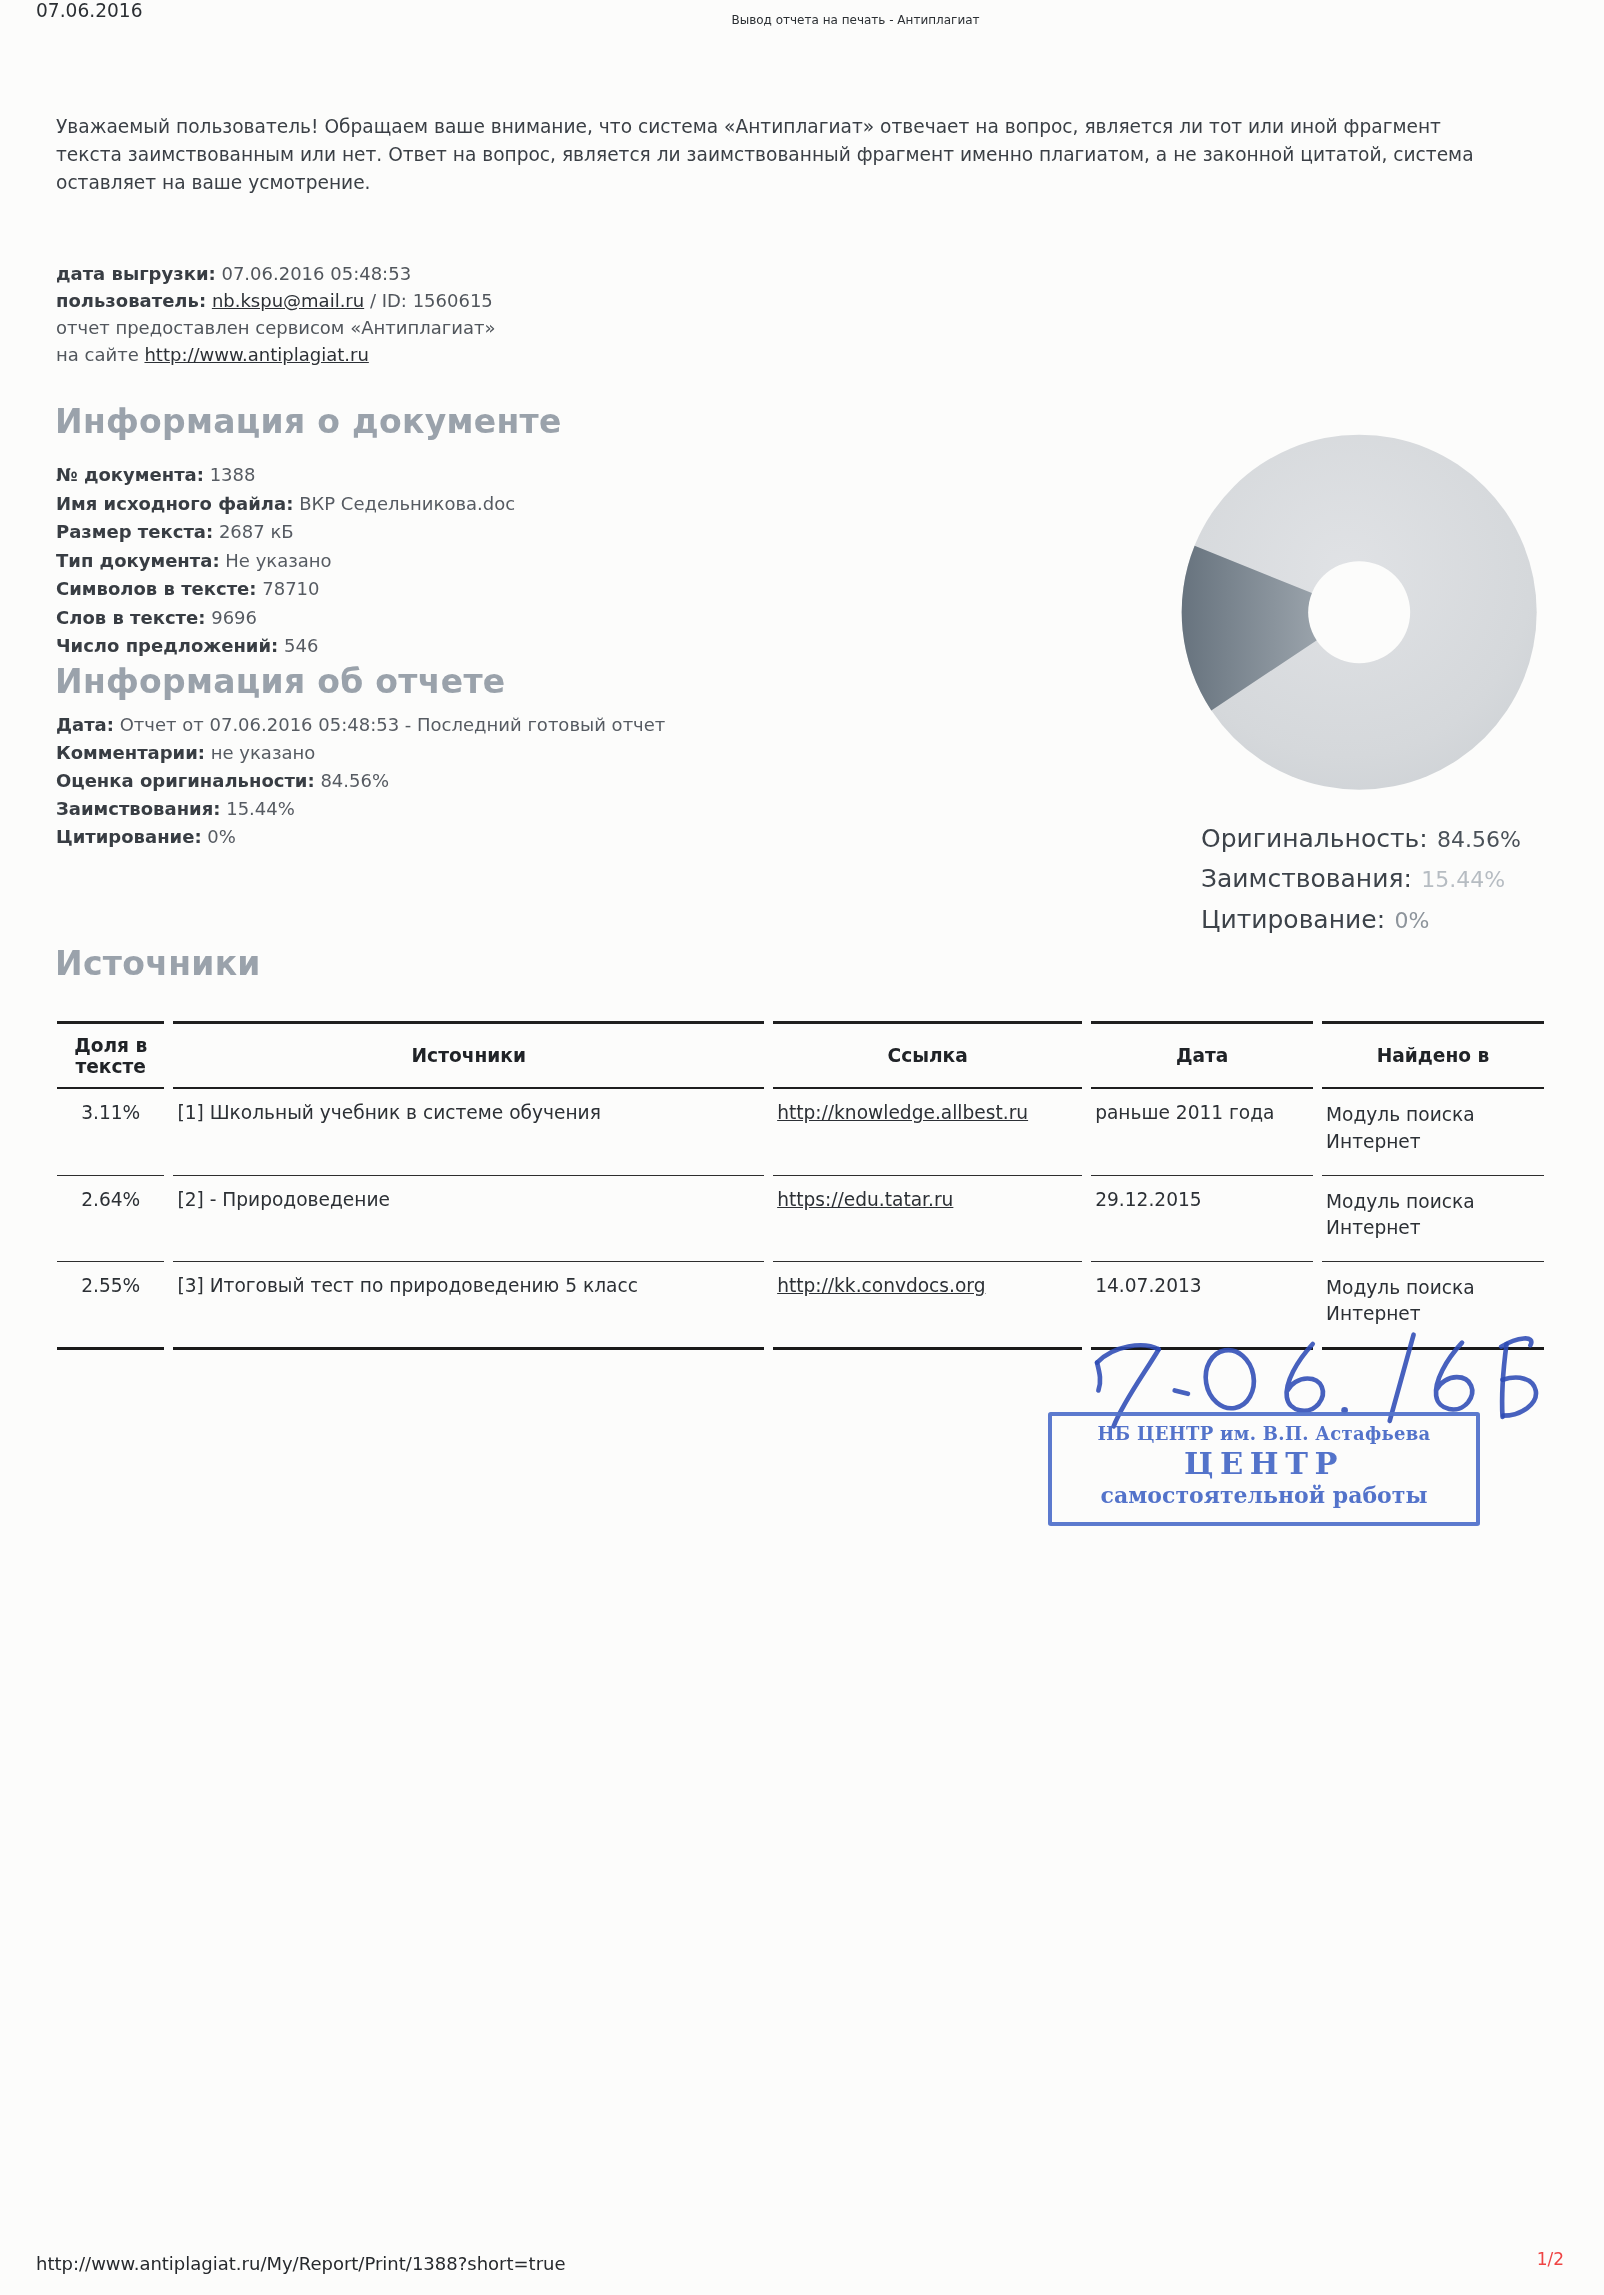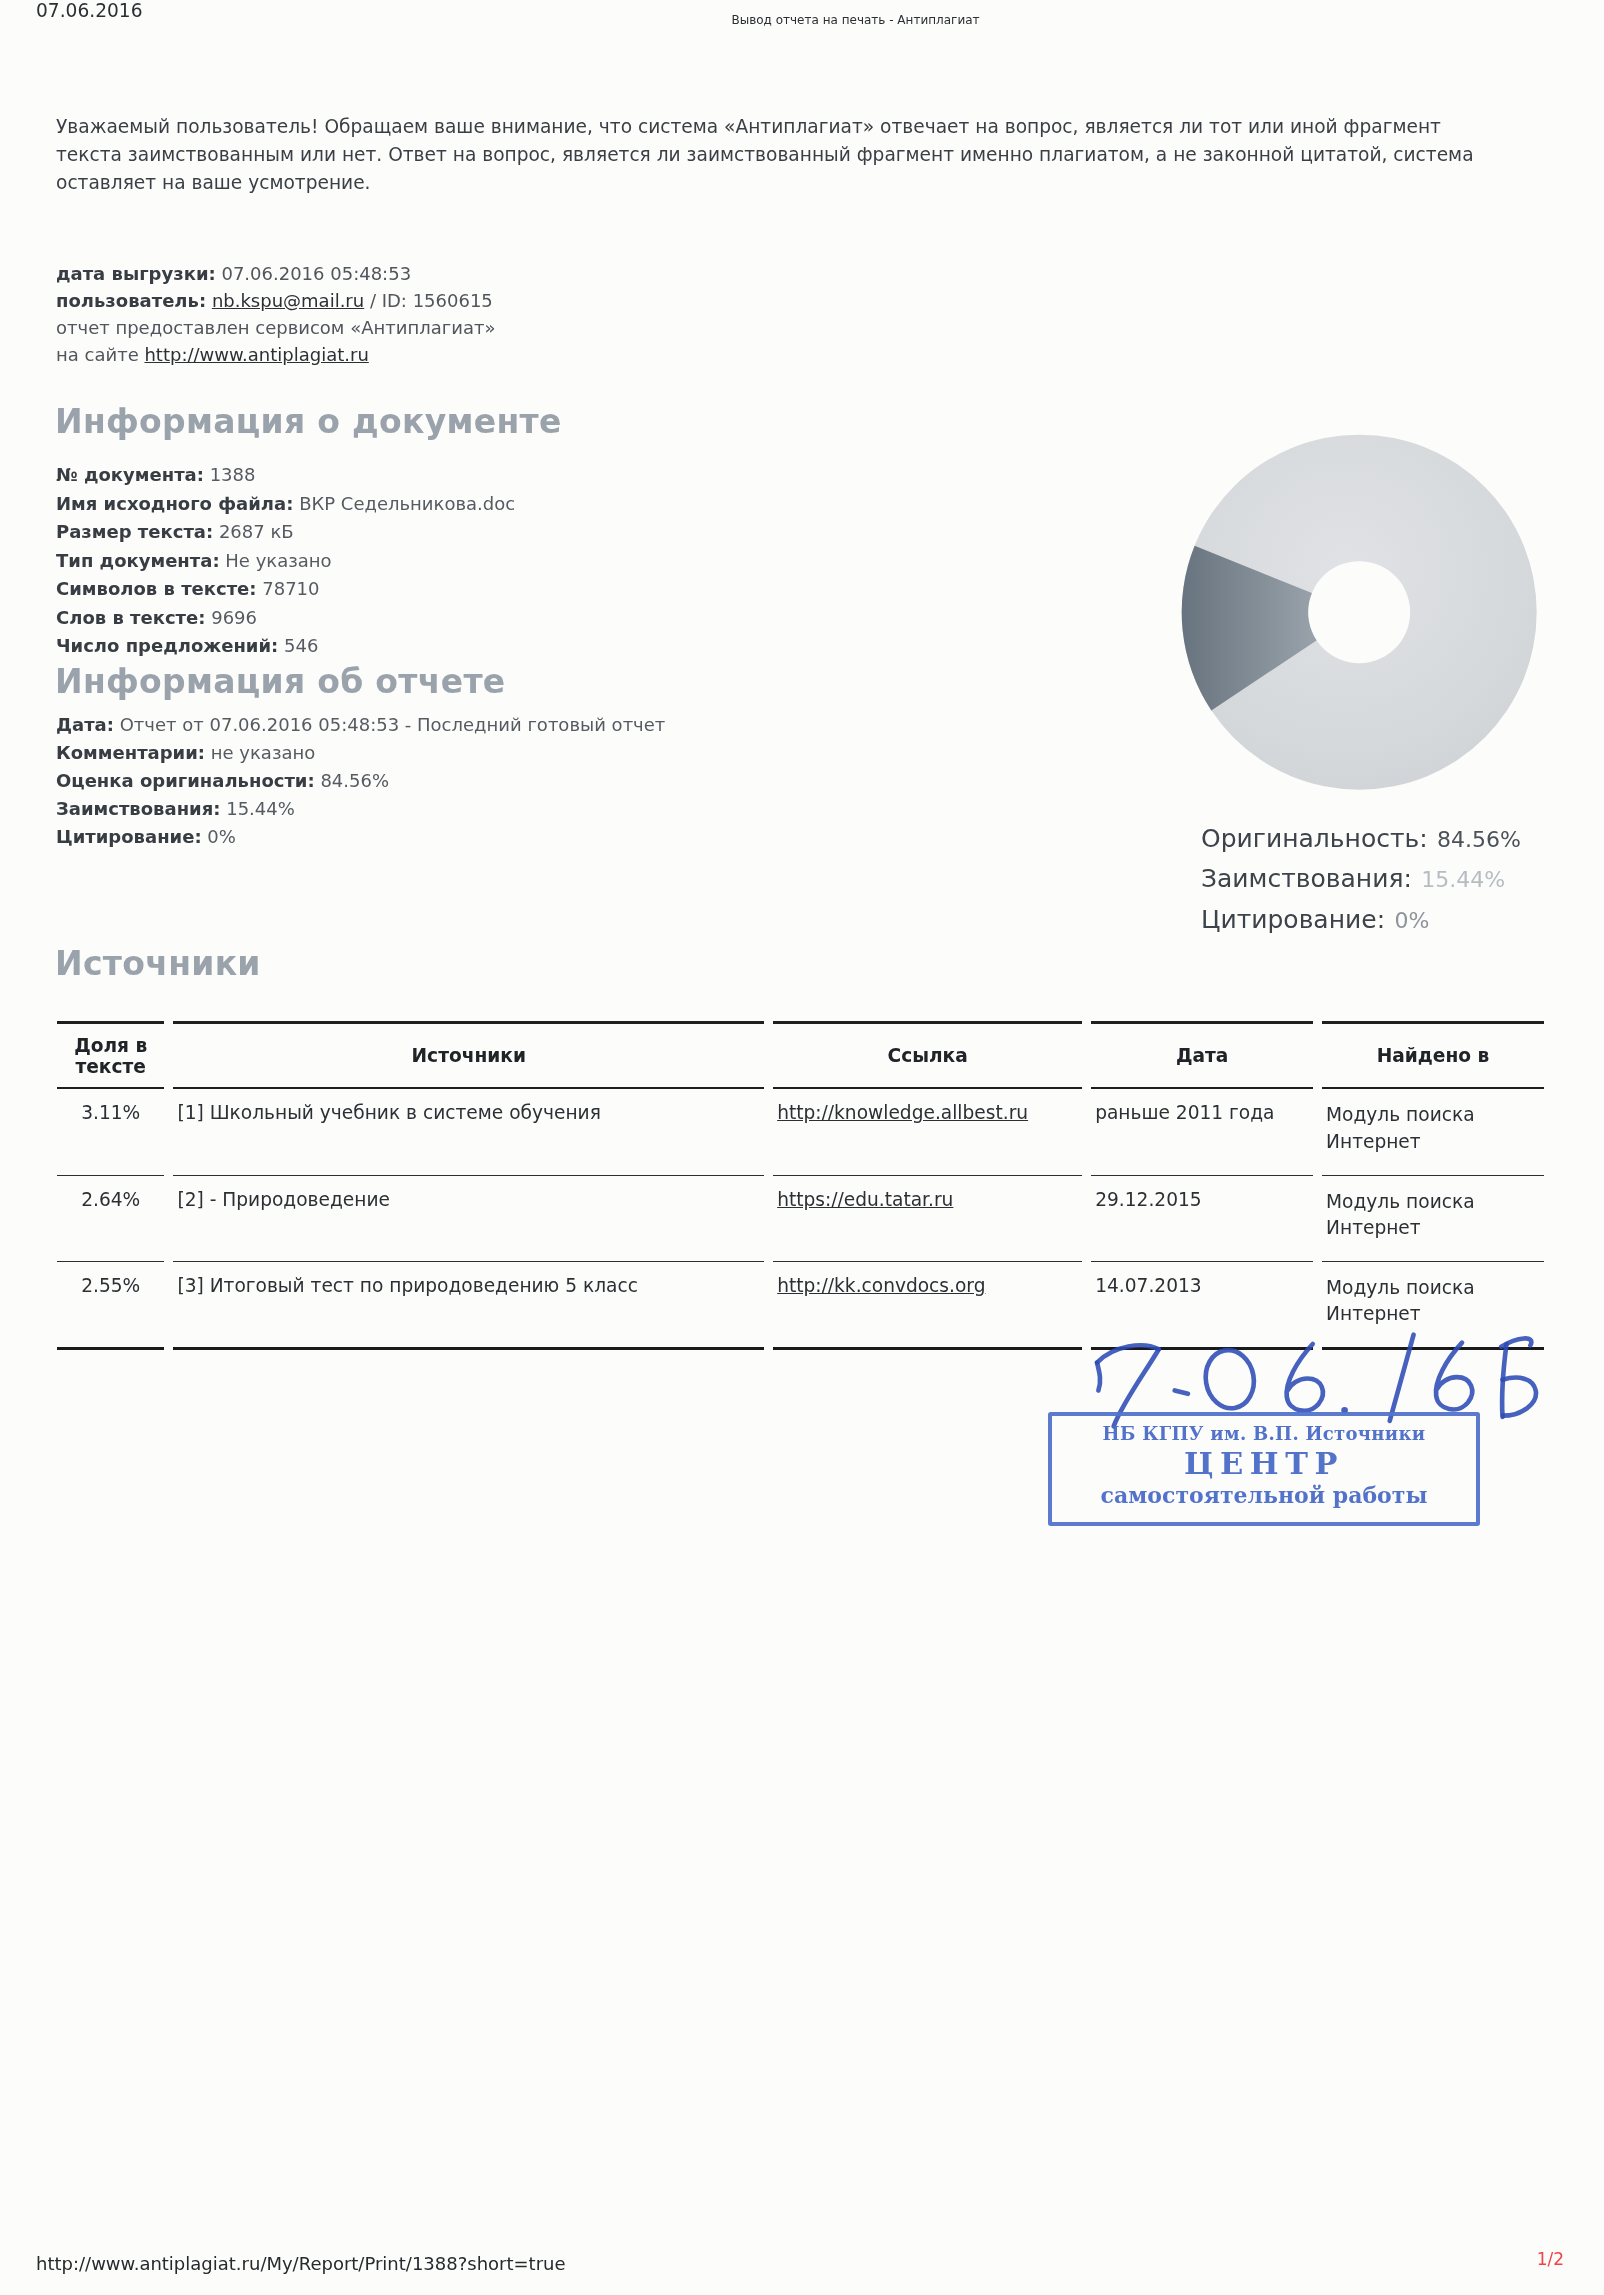--- a/index.html
+++ b/index.html
@@ -204,21 +204,21 @@
       <circle cx="468" cy="142" r="5" fill="#2d4bb5" opacity=".88"></circle>
       <path class="ink" d="M536,158 L572,28"></path>
       <path class="ink" d="M645,40 C621,66 603,98 606,120 C609,142 639,148 654,130 C667,113 659,92 637,92 C624,92 612,100 607,110"></path>
       <path class="ink" d="M712,42 C707,80 704,118 706,152"></path>
       <path class="ink" d="M704,46 C728,32 756,28 748,44"></path>
       <path class="ink" d="M706,96 C730,88 752,94 756,112 C760,132 734,150 707,150"></path>
     </svg>
   </div>
 
   <div class="stamp">
-    <div class="stamp-l1">НБ КГПУ им. В.П. Источники</div>
+    <div class="stamp-l1">НБ ЦЕНТР им. В.П. Астафьева</div>
     <div class="stamp-l2">ЦЕНТР</div>
     <div class="stamp-l3">самостоятельной работы</div>
   </div>
 
   <div class="ftr-url">http://www.antiplagiat.ru/My/Report/Print/1388?short=true</div>
   <div class="ftr-page">1/2</div>
 
 </div>
 
 

